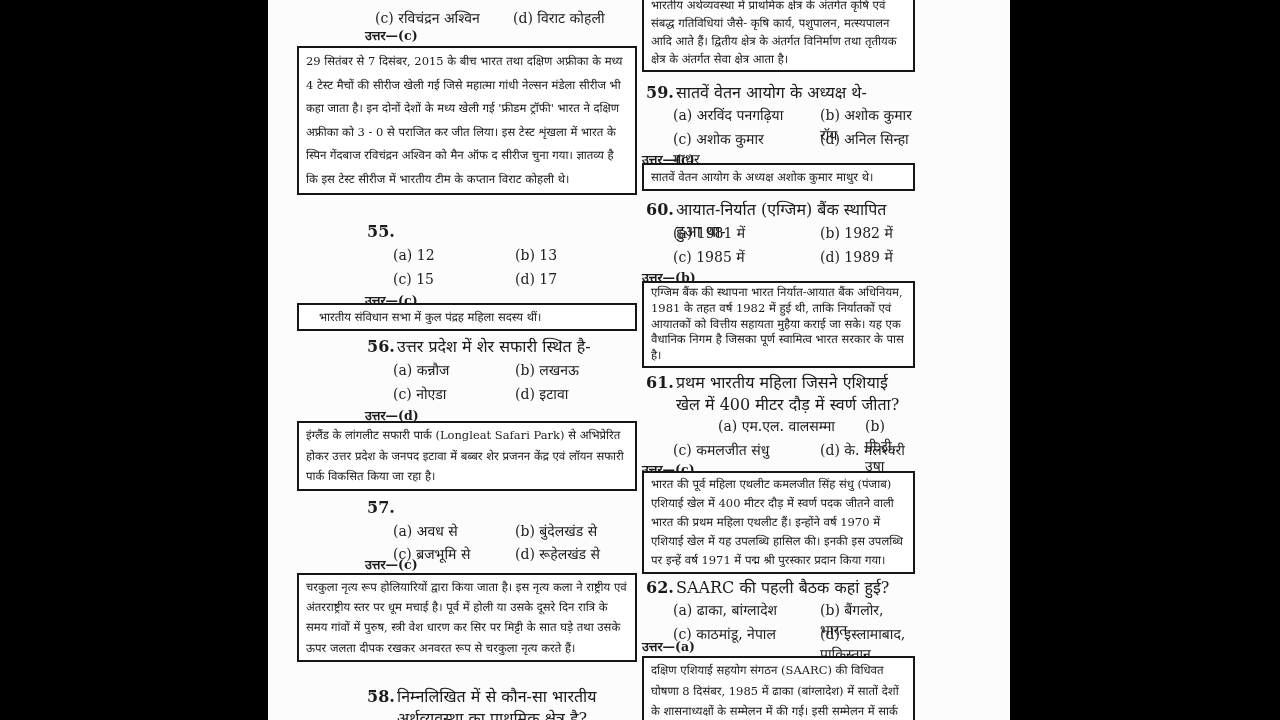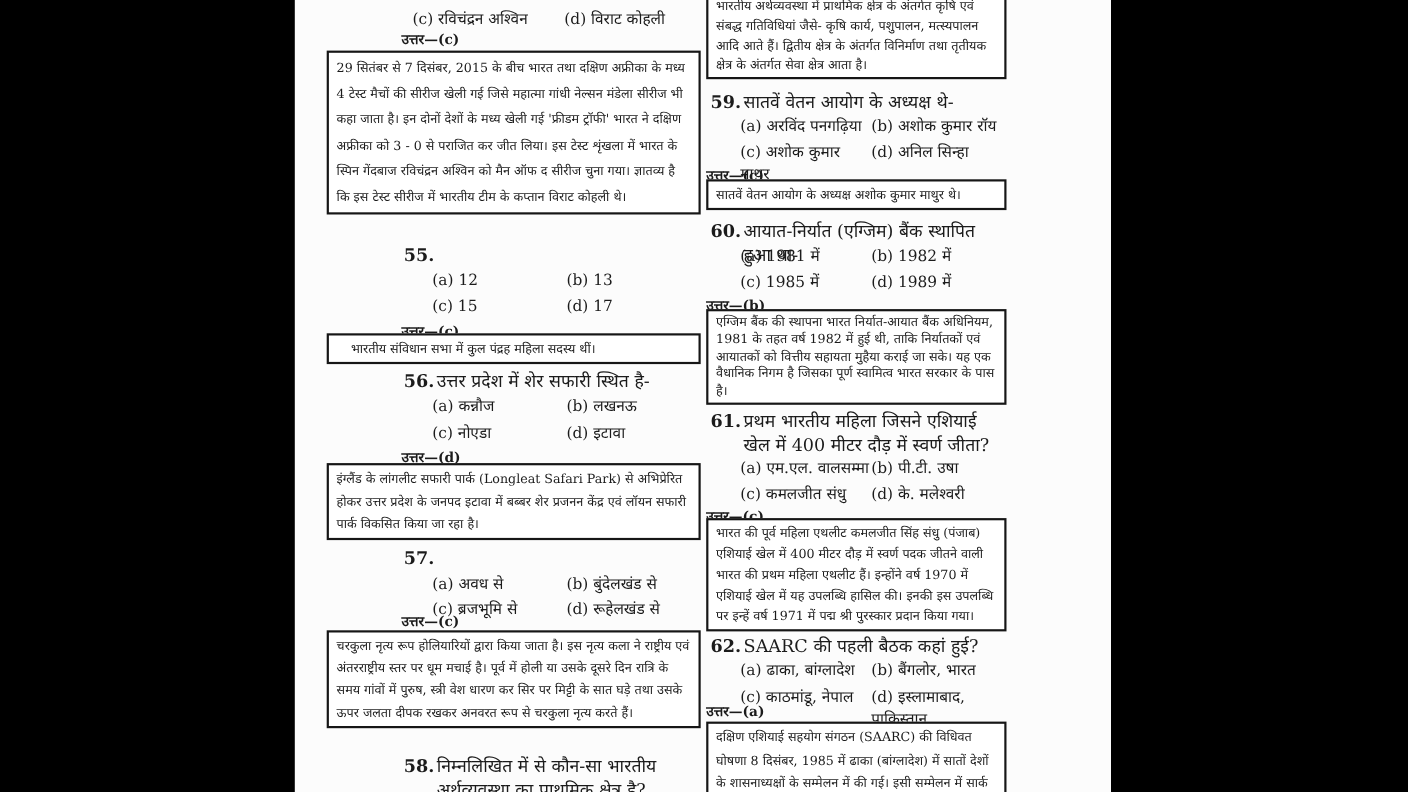--- a/index.html
+++ b/index.html
@@ -10,21 +10,21 @@
   .colL{left:29px;width:340px;}
   .colR{left:374px;width:273px;}
   .blk{position:absolute;left:0;right:0;}
   .q{display:flex;font-size:16px;line-height:22px;}
   .colL .q{left:70px;}
   .colR .q{left:4px;}
   .qn{flex:none;width:30px;font-weight:700;}
   .qt{flex:1;}
   .optr{display:flex;font-size:14px;line-height:20px;}
   .colL .optr{left:96px;}
-  .colR .optr{left:31px;}
+  .colR .optr{left:31px;gap:28px;}
   .o1{flex:none;}
   .colL .o1{width:122px;}
   .colR .o1{width:119px;}
   .o2{flex:1;}
   .ans{font-weight:700;font-size:12.5px;line-height:17px;}
   .colL .ans{left:68px;}
   .colR .ans{left:0;}
   .xb{border:2px solid #161616;padding:2px 7px;font-size:11.5px;background:#fff;}
 </style>
 </head>
@@ -122,21 +122,21 @@
         <span class="o1">(c) 1985 में</span>
         <span class="o2">(d) 1989 में</span>
       </div>
       <div class="blk ans" style="top:269px;">उत्तर—(b)</div>
       <div class="blk xb" style="top:281px;line-height:15.8px;">एग्जिम बैंक की स्थापना भारत निर्यात-आयात बैंक अधिनियम, 1981 के तहत वर्ष 1982 में हुई थी, ताकि निर्यातकों एवं आयातकों को वित्तीय सहायता मुहैया कराई जा सके। यह एक वैधानिक निगम है जिसका पूर्ण स्वामित्व भारत सरकार के पास है।</div>
 
       <div class="blk q" style="top:372px;">
         <span class="qn">61.</span>
         <span class="qt">प्रथम भारतीय महिला जिसने एशियाई खेल में 400 मीटर दौड़ में स्वर्ण जीता?</span>
       </div>
-      <div class="blk optr" style="top:416px;">
+      <div class="blk optr" style="top:416px;margin-left:45px;">
         <span class="o1">(a) एम.एल. वालसम्मा</span>
         <span class="o2">(b) पी.टी. उषा</span>
       </div>
       <div class="blk optr" style="top:440px;">
         <span class="o1">(c) कमलजीत संधु</span>
         <span class="o2">(d) के. मलेश्वरी</span>
       </div>
       <div class="blk ans" style="top:461px;">उत्तर—(c)</div>
       <div class="blk xb" style="top:471px;line-height:18.9px;">भारत की पूर्व महिला एथलीट कमलजीत सिंह संधु (पंजाब) एशियाई खेल में 400 मीटर दौड़ में स्वर्ण पदक जीतने वाली भारत की प्रथम महिला एथलीट हैं। इन्होंने वर्ष 1970 में एशियाई खेल में यह उपलब्धि हासिल की। इनकी इस उपलब्धि पर इन्हें वर्ष 1971 में पद्म श्री पुरस्कार प्रदान किया गया।</div>
 

